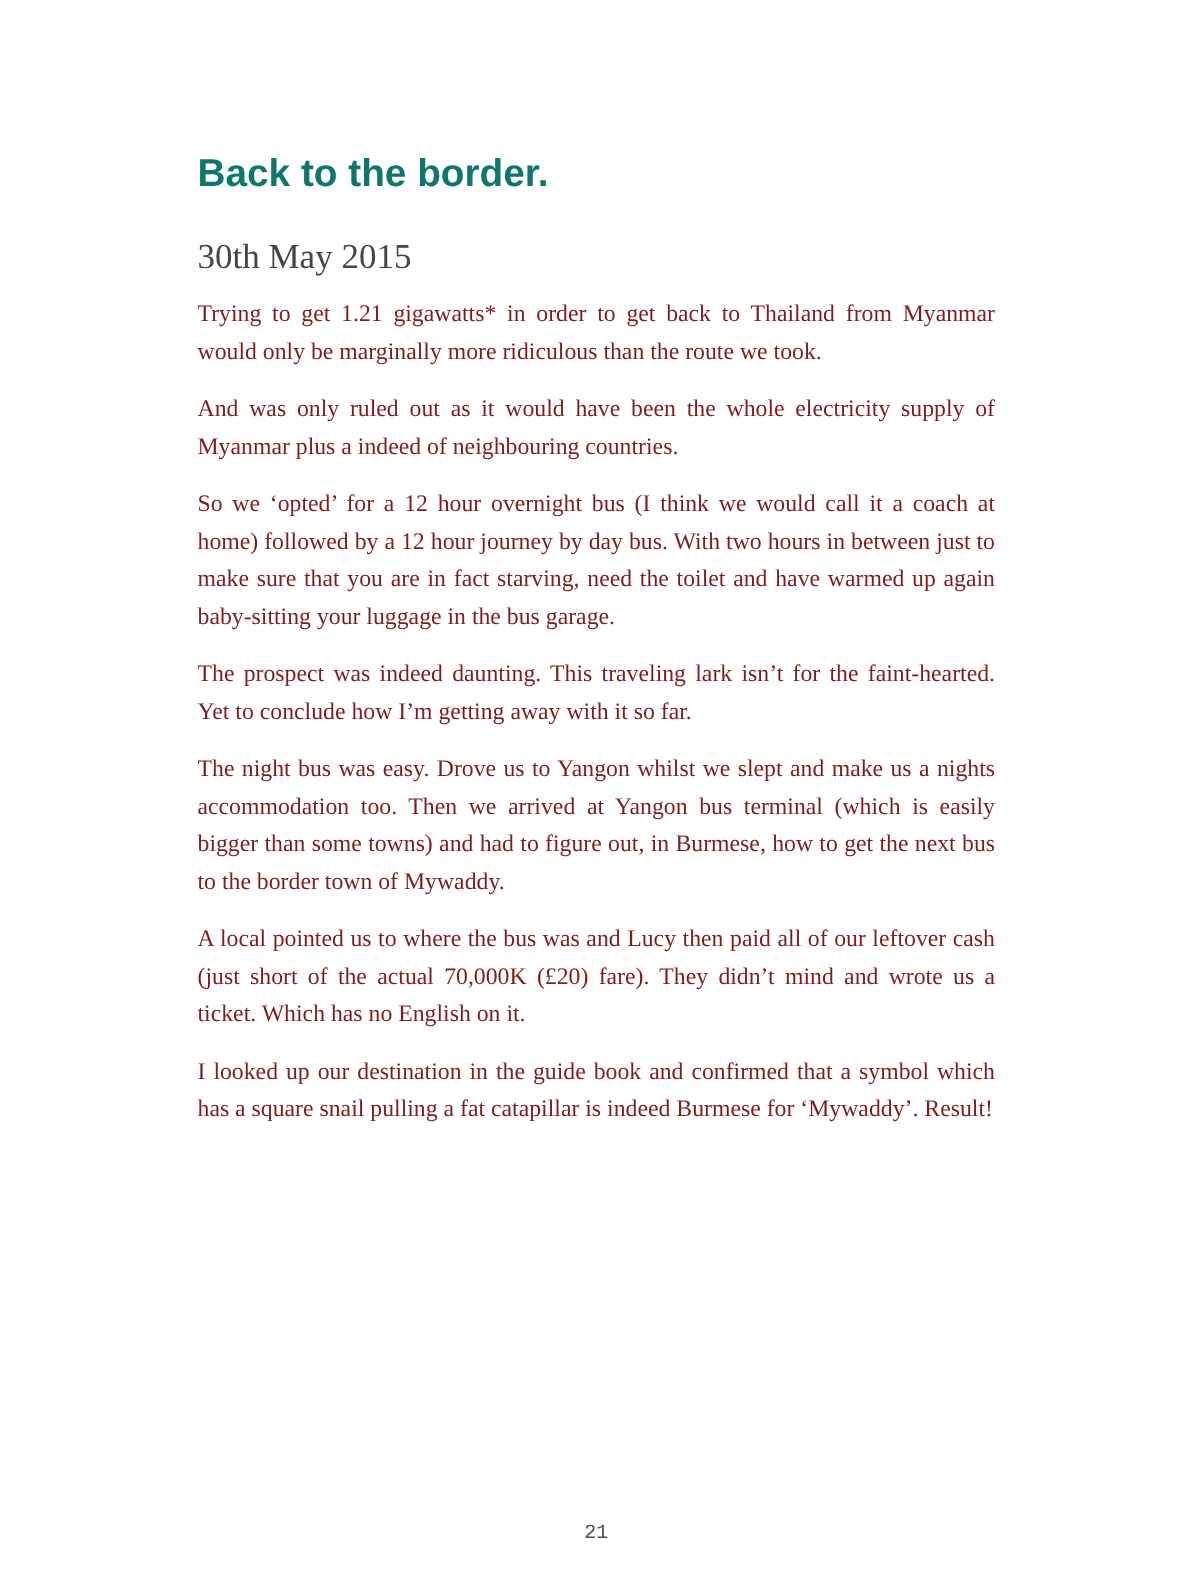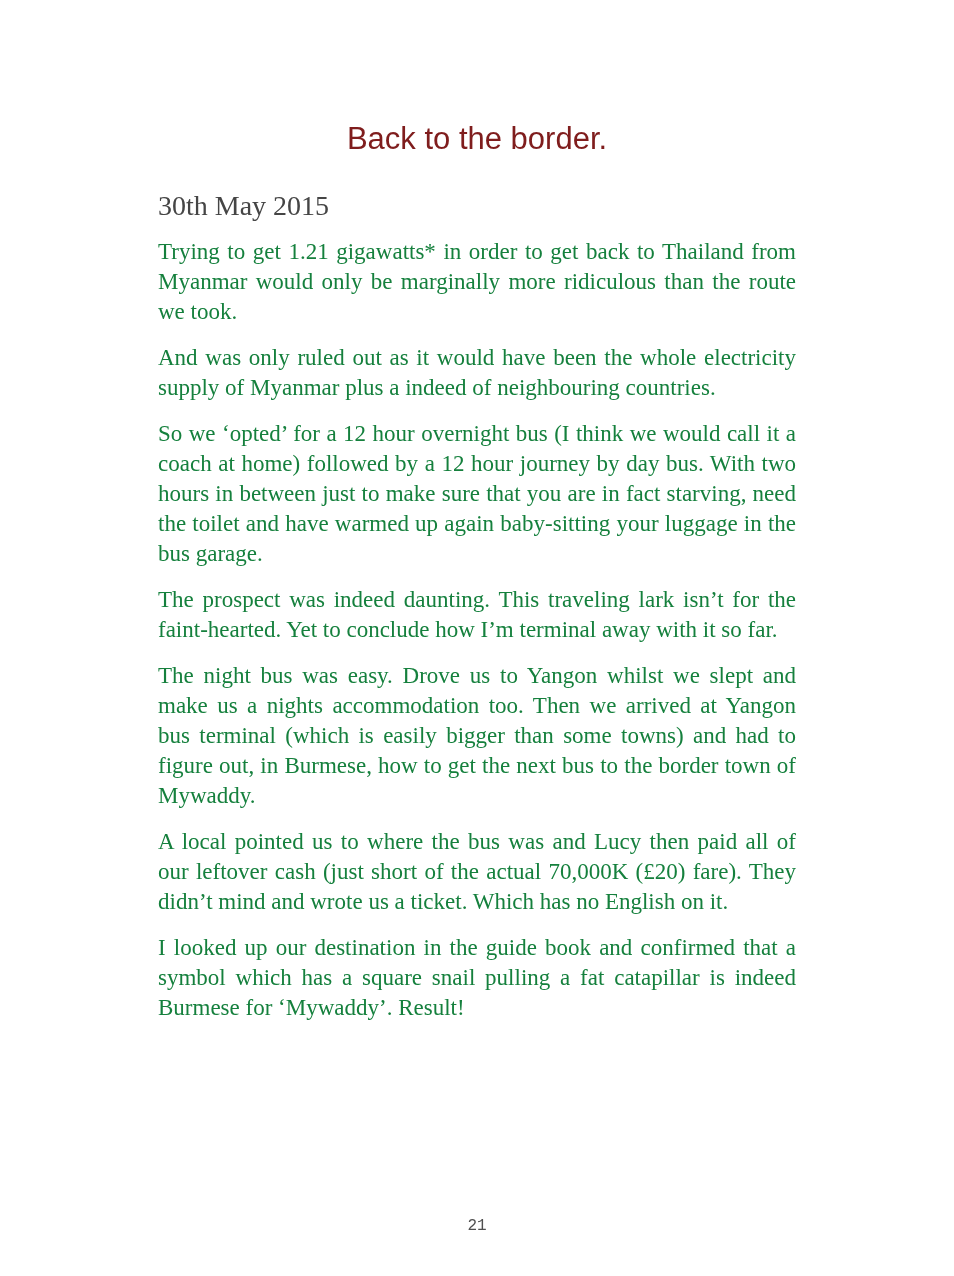--- a/index.html
+++ b/index.html
@@ -11,40 +11,39 @@
     position: relative;
     width: 954px;
     height: 1276px;
     background: #ffffff;
     overflow: hidden;
     box-sizing: border-box;
     padding: 120px 158px 0 158px;
   }
   .doc-title {
     font-family: "Liberation Sans", sans-serif;
-    font-weight: 400;
+    font-weight: 700;
     font-size: 31px;
     line-height: 38px;
-    color: #7f1d1d;
-    text-align: center;
+    color: #0f766e;
     margin: 0 0 33px 0;
     letter-spacing: 0;
   }
   .doc-date {
     font-family: "Liberation Serif", serif;
     font-size: 28px;
     line-height: 30px;
     color: #454545;
     margin: 0 0 16px 0;
   }
   .doc-body p {
     font-family: "Liberation Serif", serif;
-    font-size: 23px;
+    font-size: 19px;
     line-height: 30px;
-    color: #15803d;
+    color: #7f1d1d;
     text-align: justify;
     margin: 0 0 16px 0;
     width: 638px;
   }
   .page-number {
     position: absolute;
     left: 0;
     right: 0;
     top: 1216px;
     text-align: center;
@@ -60,21 +59,21 @@
 <div class="page">
 
   <h1 class="doc-title">Back to the border.</h1>
 
   <div class="doc-date">30th May 2015</div>
 
   <div class="doc-body">
     <p>Trying to get 1.21 gigawatts* in order to get back to Thailand from Myanmar would only be marginally more ridiculous than the route we took.</p>
     <p>And was only ruled out as it would have been the whole electricity supply of Myanmar plus a indeed of neighbouring countries.</p>
     <p>So we ‘opted’ for a 12 hour overnight bus (I think we would call it a coach at home) followed by a 12 hour journey by day bus. With two hours in between just to make sure that you are in fact starving, need the toilet and have warmed up again baby-sitting your luggage in the bus garage.</p>
-    <p>The prospect was indeed daunting. This traveling lark isn’t for the faint-hearted. Yet to conclude how I’m terminal away with it so far.</p>
+    <p>The prospect was indeed daunting. This traveling lark isn’t for the faint-hearted. Yet to conclude how I’m getting away with it so far.</p>
     <p>The night bus was easy. Drove us to Yangon whilst we slept and make us a nights accommodation too. Then we arrived at Yangon bus terminal (which is easily bigger than some towns) and had to figure out, in Burmese, how to get the next bus to the border town of Mywaddy.</p>
     <p>A local pointed us to where the bus was and Lucy then paid all of our leftover cash (just short of the actual 70,000K (£20) fare). They didn’t mind and wrote us a ticket. Which has no English on it.</p>
     <p>I looked up our destination in the guide book and confirmed that a symbol which has a square snail pulling a fat catapillar is indeed Burmese for ‘Mywaddy’. Result!</p>
   </div>
 
   <div class="page-number">21</div>
 
 </div>
 
 </body></html>

